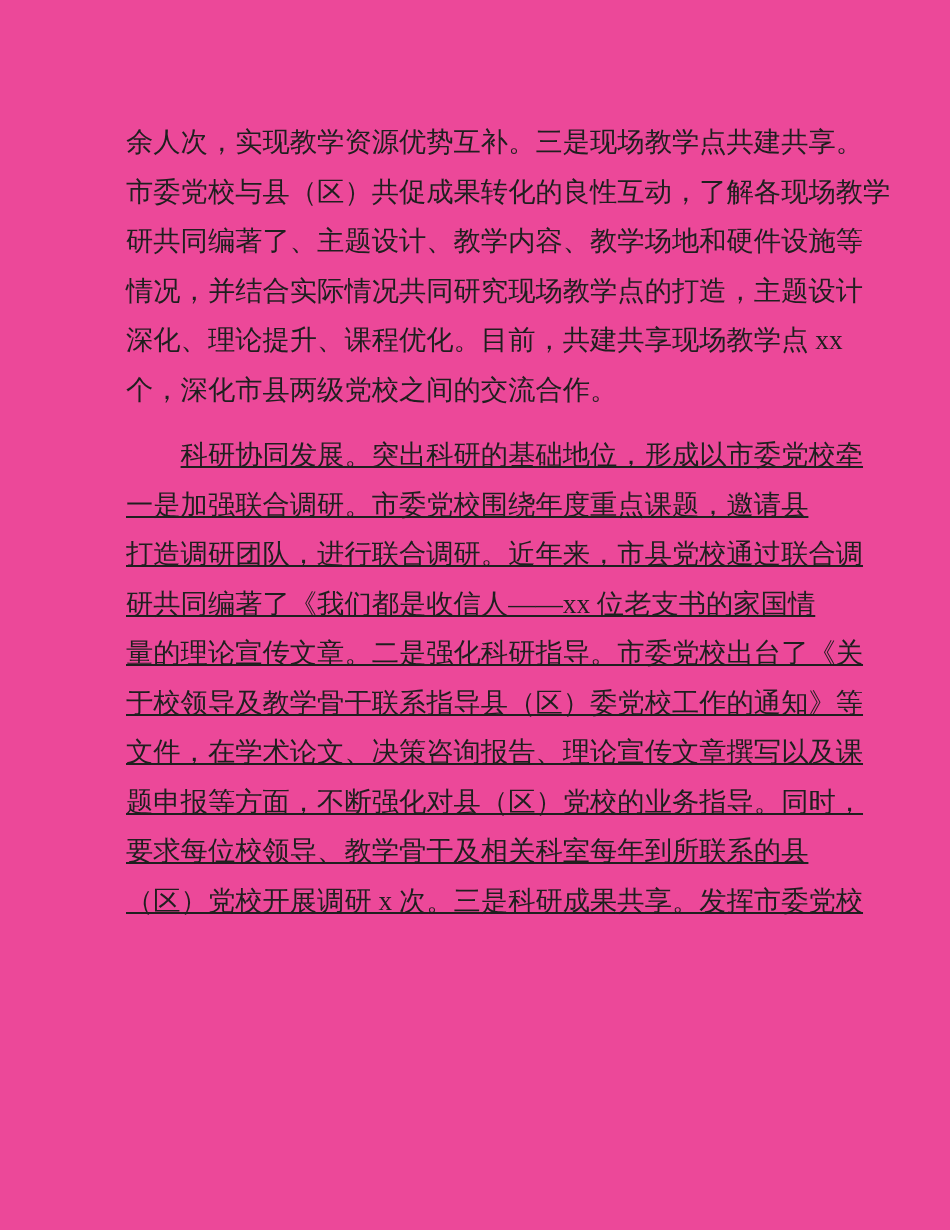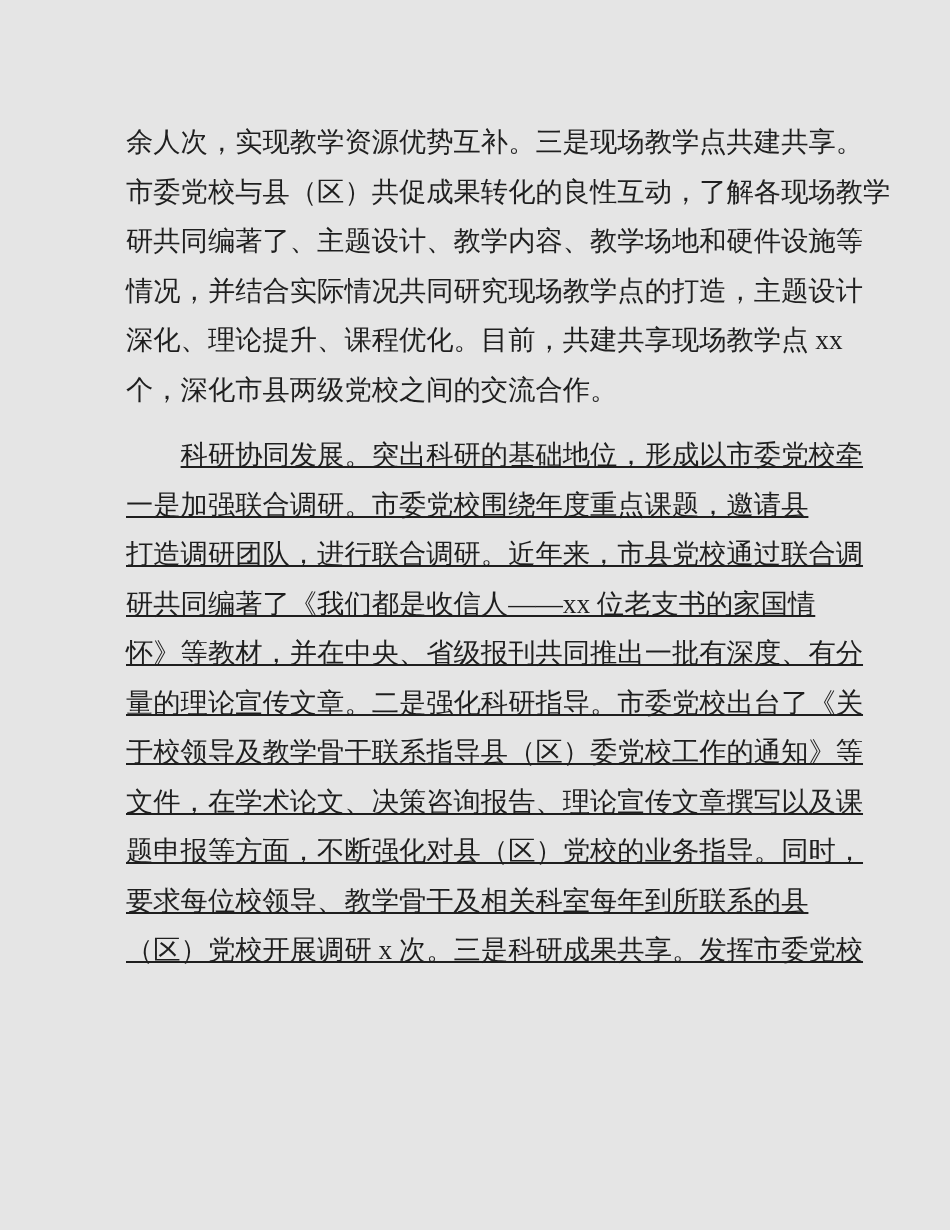--- a/index.html
+++ b/index.html
@@ -4,21 +4,21 @@
 <style>
   html, body {
     margin: 0;
     padding: 0;
     background: #ffffff;
   }
   .page {
     position: relative;
     width: 950px;
     height: 1230px;
-    background: #e5e5e5;
+    background: #ec4899;
     overflow: hidden;
     font-family: "Liberation Serif", "DejaVu Serif", serif;
   }
   .text-body {
     position: absolute;
     left: 126px;
     top: 118px;
     width: 737px;
     color: #1f1f1f;
     font-size: 27.3px;
@@ -52,21 +52,20 @@
         <div class="line">研共同编著了、主题设计、教学内容、教学场地和硬件设施等</div>
         <div class="line">情况，并结合实际情况共同研究现场教学点的打造，主题设计</div>
         <div class="line">深化、理论提升、课程优化。目前，共建共享现场教学点 xx</div>
         <div class="line">个，深化市县两级党校之间的交流合作。</div>
       </div>
       <div class="paragraph spaced">
         <div class="line first-indent">科研协同发展。突出科研的基础地位，形成以市委党校牵</div>
         <div class="line">一是加强联合调研。市委党校围绕年度重点课题，邀请县</div>
         <div class="line">打造调研团队，进行联合调研。近年来，市县党校通过联合调</div>
         <div class="line">研共同编著了《我们都是收信人——xx 位老支书的家国情</div>
-        <div class="line">怀》等教材，并在中央、省级报刊共同推出一批有深度、有分</div>
         <div class="line">量的理论宣传文章。二是强化科研指导。市委党校出台了《关</div>
         <div class="line">于校领导及教学骨干联系指导县（区）委党校工作的通知》等</div>
         <div class="line">文件，在学术论文、决策咨询报告、理论宣传文章撰写以及课</div>
         <div class="line">题申报等方面，不断强化对县（区）党校的业务指导。同时，</div>
         <div class="line">要求每位校领导、教学骨干及相关科室每年到所联系的县</div>
         <div class="line">（区）党校开展调研 x 次。三是科研成果共享。发挥市委党校</div>
       </div>
     </div>
 </div>
 

